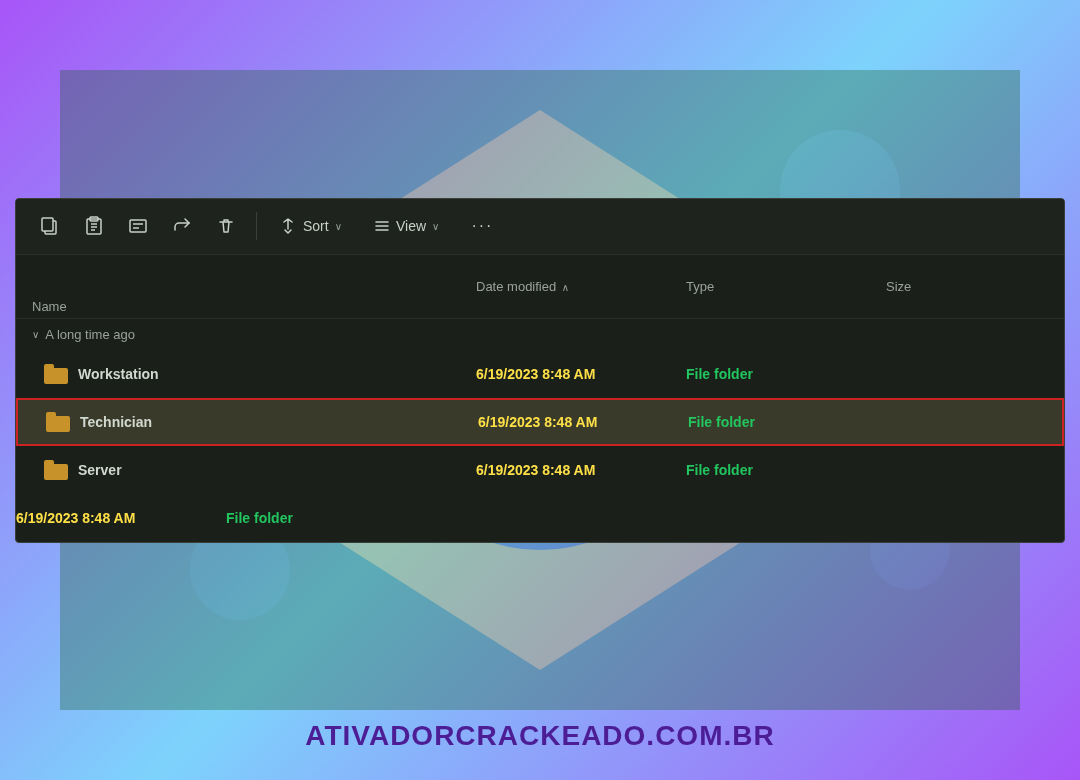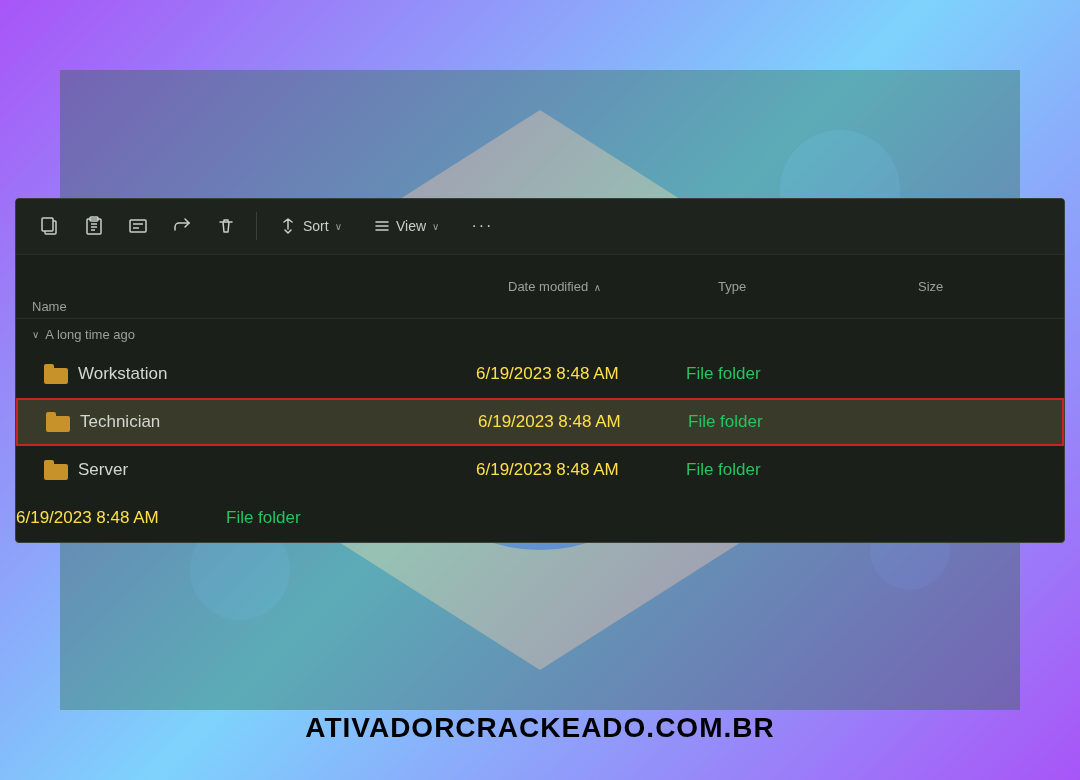--- a/index.html
+++ b/index.html
@@ -113,21 +113,20 @@
     }
 
     .col-name {
       width: 460px;
       padding-left: 16px;
       margin-top: 40px;
     }
 
     .col-date {
       width: 210px;
-      margin-left: 32px;
     }
 
     .col-type {
       width: 200px;
     }
 
     .col-size {
       flex: 1;
     }
 
@@ -145,23 +144,24 @@
     .section-header .chevron-down {
       font-size: 10px;
     }
 
     
     .file-row {
       display: flex;
       align-items: center;
       padding: 6px 0;
       color: #d0d8d0;
-      font-size: 17px;
+      font-size: 14px;
       cursor: pointer;
       min-height: 48px;
+      font-weight: bold;
     }
 
     .file-name-cell {
       width: 460px;
       padding-left: 28px;
       display: flex;
       align-items: center;
       gap: 10px;
     }
 
@@ -211,27 +211,27 @@
 
     
     .technician-row {
       border: 2px solid #cc2222;
       background: #3a3a2a;
     }
 
     
     .watermark-text {
       position: absolute;
-      bottom: 36px;
+      bottom: 28px;
       left: 0;
       right: 0;
       text-align: center;
       font-size: 28px;
       font-weight: 900;
-      color: #000000;
+      color: #4c1d95;
       letter-spacing: 1px;
       z-index: 20;
       font-family: Arial Black, Arial, sans-serif;
     }
 
     
     .more-dots {
       letter-spacing: 2px;
       font-size: 16px;
     }

